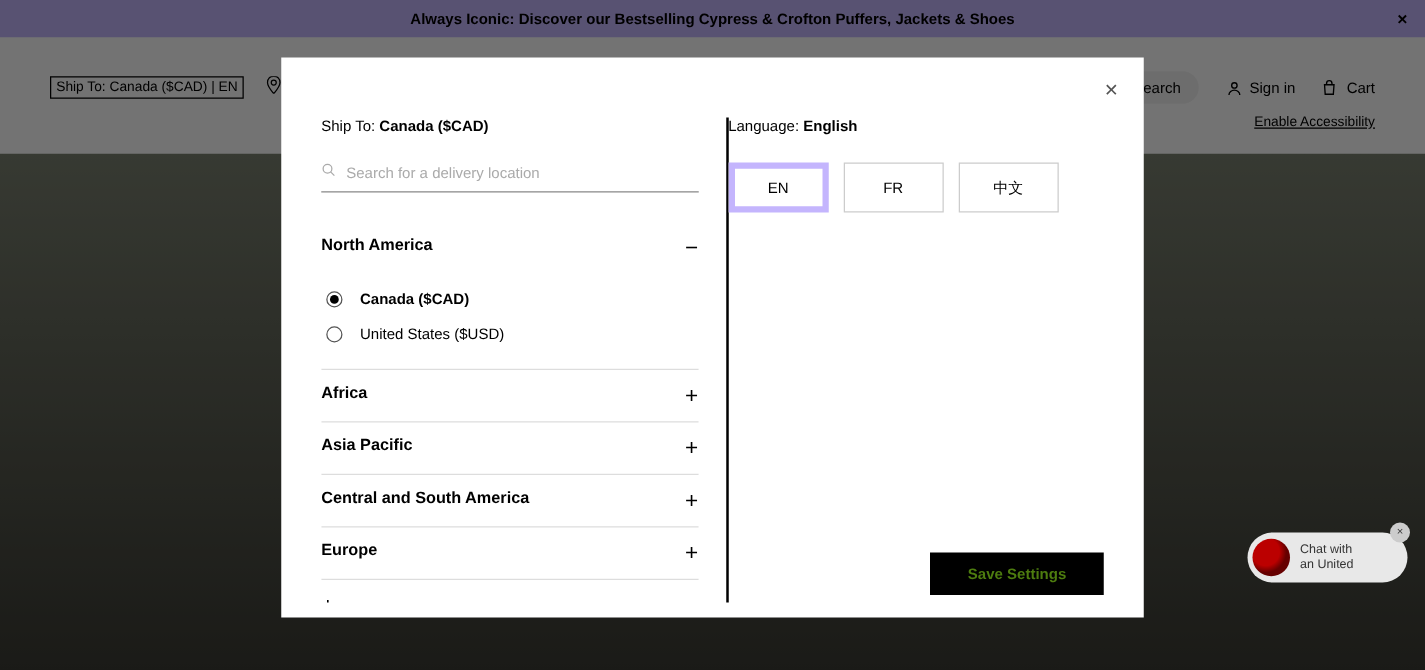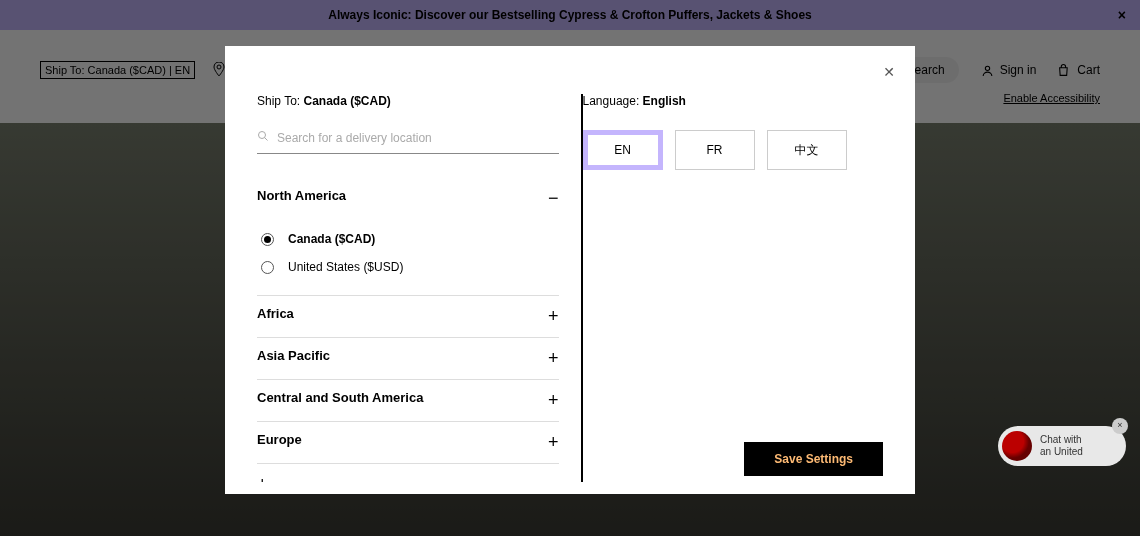--- a/index.html
+++ b/index.html
@@ -34,21 +34,21 @@
     
     .header {
       height: 80px;
       background: #fff;
       display: flex;
       align-items: center;
       justify-content: space-between;
       padding: 0 40px;
       position: relative;
     }
-    .header-left { display: flex; align-items: flex-end; gap: 18px; }
+    .header-left { display: flex; align-items: flex-start; gap: 18px; }
     .shipto-link {
       font-size: 11px;
       border: 1px solid #000;
       padding: 2px 4px;
       cursor: pointer;
     }
     .pin-icon { font-size: 13px; }
     .header-right { display: flex; align-items: center; gap: 22px; }
     .search-pill {
       background: #f2f2f2;
@@ -171,21 +171,21 @@
       cursor: pointer;
       background: #fff;
     }
     .lang-btn.selected { border: 5px solid #c4b5fd; }
 
     .save-btn {
       align-self: flex-end;
       margin-top: auto;
       margin-bottom: 6px;
       background: #000;
-      color: #fdba74;
+      color: #4d7c0f;
       border: none;
       padding: 10px 30px;
       font-size: 12px;
       font-weight: 600;
       cursor: pointer;
     }
 
     
     .chat-widget {
       position: absolute;

